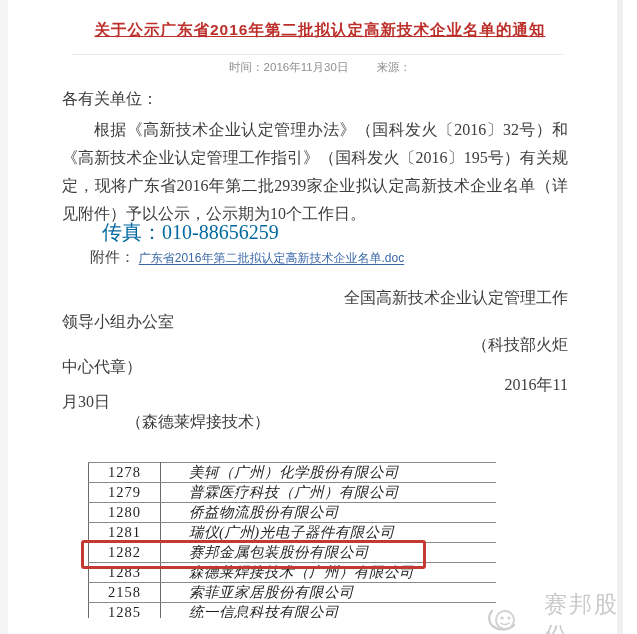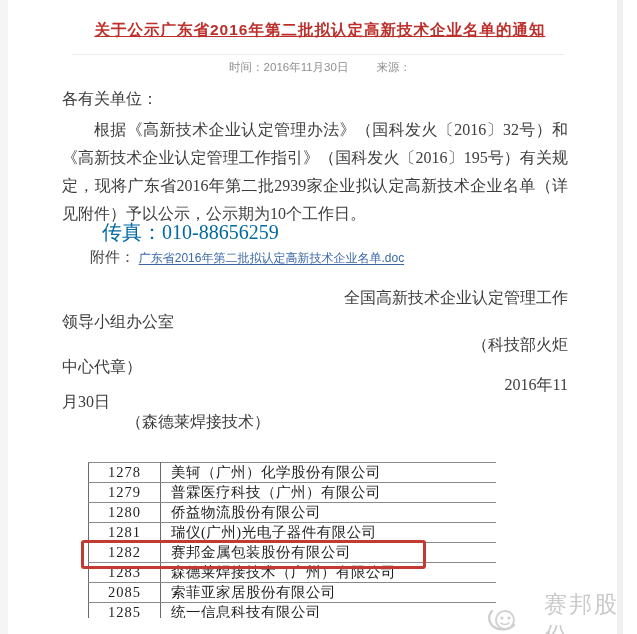--- a/index.html
+++ b/index.html
@@ -70,21 +70,21 @@
     overflow: hidden;
   }
   table.roster { border-collapse: collapse; width: 448px; table-layout: fixed; }
   table.roster td {
     border: 1px solid #6a6a6a;
     border-top-color: #8a8a8a; border-bottom-color: #8a8a8a;
     height: 20px; font-size: 14.5px; color: #1f1f1f;
     white-space: nowrap; overflow: hidden;
   }
   table.roster td.no-cell  { width: 72px; text-align: center; letter-spacing: 1px; }
-  table.roster td.name-cell{ padding-left: 10px; letter-spacing: 0.5px; }
+  table.roster td.name-cell{ padding-left: 28px; letter-spacing: 0.5px; font-style: italic; }
   .highlight-box {
     position: absolute; top: 540px; left: 81px; width: 345px; height: 29px;
     border: 3px solid #c23a31; border-radius: 3px;
     pointer-events: none;
   }
   
   .watermark {
     position: absolute; top: 598px; left: 486px; width: 140px; height: 44px;
     display: flex; align-items: center; gap: 20px;
     color: #c6c6c6;
@@ -144,21 +144,21 @@
         </tr>
         <tr>
           <td class="no-cell">1282</td>
           <td class="name-cell">赛邦金属包装股份有限公司</td>
         </tr>
         <tr>
           <td class="no-cell">1283</td>
           <td class="name-cell">森德莱焊接技术（广州）有限公司</td>
         </tr>
         <tr>
-          <td class="no-cell">2085</td>
+          <td class="no-cell">2158</td>
           <td class="name-cell">索菲亚家居股份有限公司</td>
         </tr>
         <tr>
           <td class="no-cell">1285</td>
           <td class="name-cell">统一信息科技有限公司</td>
         </tr>
       </tbody>
   </table>
 </div>
 

